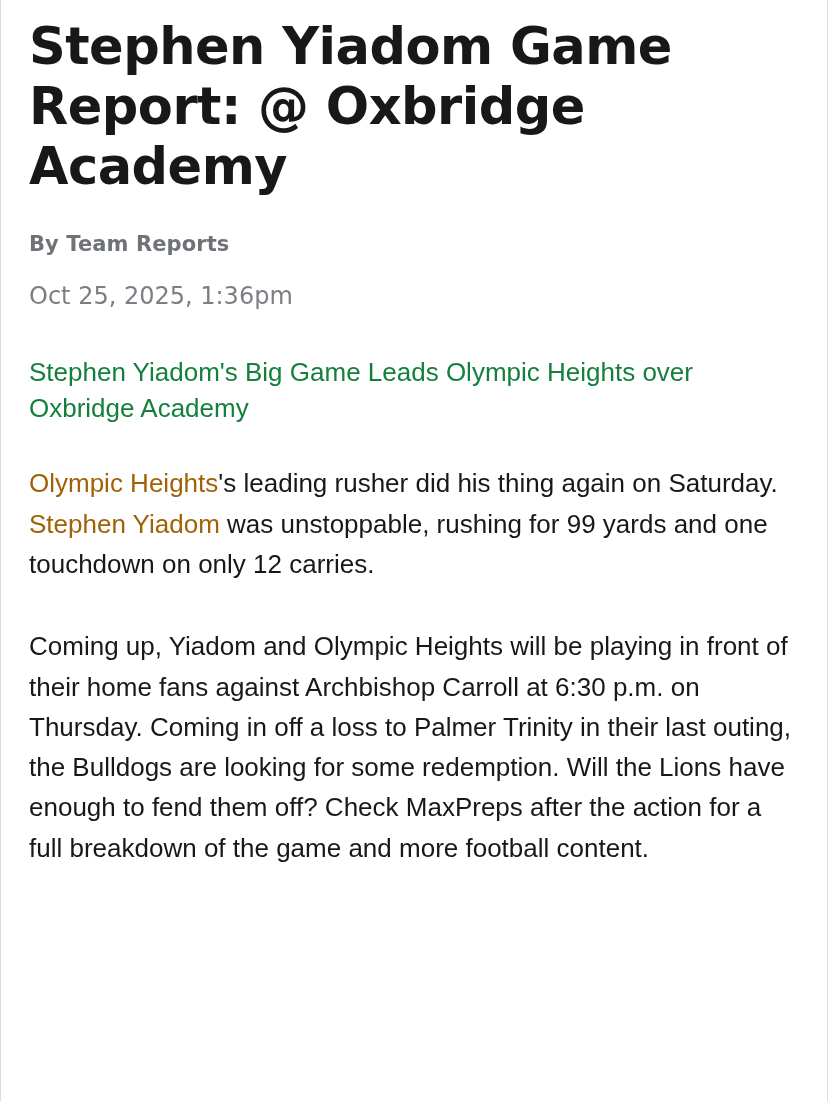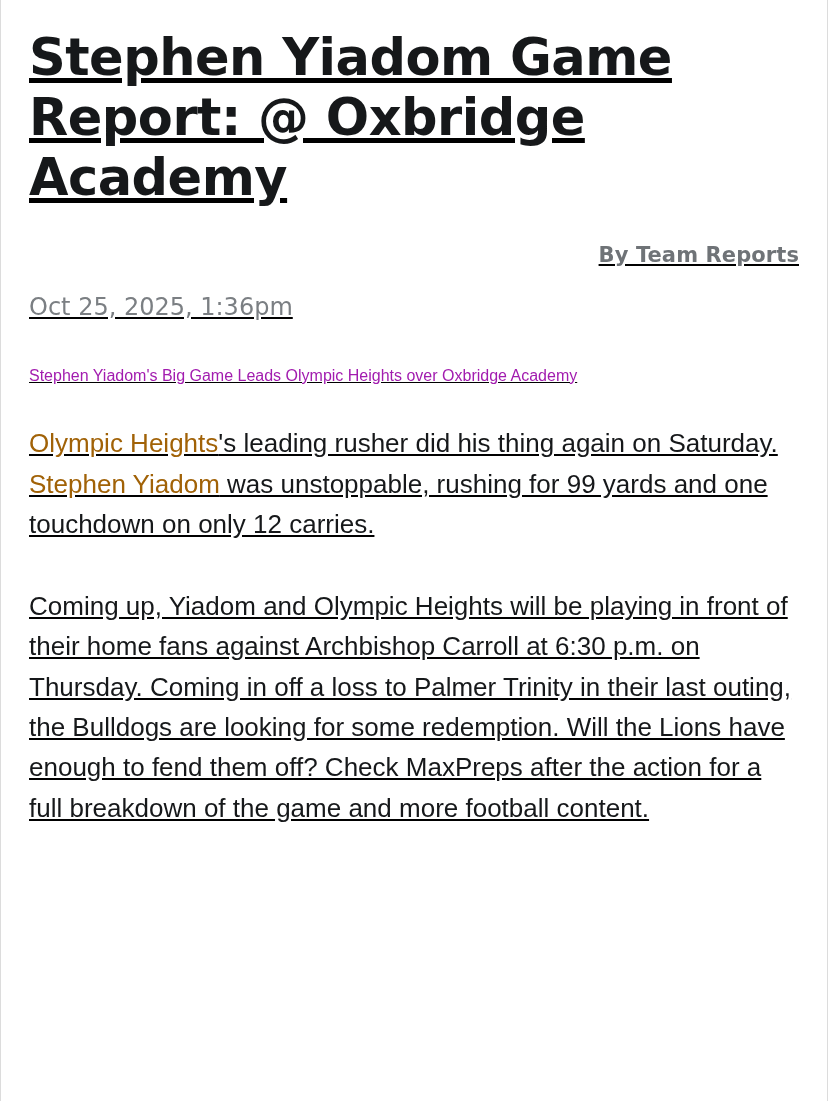--- a/index.html
+++ b/index.html
@@ -17,53 +17,51 @@
     width: 828px;
     min-height: 1101px;
     box-sizing: border-box;
     background: #ffffff;
     margin: 0 auto;
     border-left: 1px solid #dcdcdc;
     border-right: 1px solid #dcdcdc;
     padding: 0 28px;
   }
   .article {
-    padding-top: 28px;
-    text-decoration: underline;
+    padding-top: 17px;
   }
   .headline {
     font-family: "DejaVu Sans", sans-serif;
     font-weight: bold;
     font-size: 51px;
     line-height: 1.18;
     letter-spacing: -0.5px;
     color: #16181a;
     margin: 0 0 34px 0;
     max-width: 700px;
   }
   .byline {
     font-family: "DejaVu Sans", sans-serif;
     font-weight: bold;
     font-size: 21px;
     color: #6f7377;
     margin: 0 0 26px 0;
     letter-spacing: 0.1px;
-    text-align: right;
   }
   .timestamp {
     font-family: "DejaVu Sans", sans-serif;
     font-size: 24px;
     color: #7b7f83;
     margin: 0 0 44px 0;
   }
   .subhead {
     font-family: "Liberation Sans", sans-serif;
-    font-size: 16px;
+    font-size: 26px;
     line-height: 1.42;
-    color: #a21caf;
+    color: #15803d;
     margin: 0 0 36px 0;
     max-width: 780px;
   }
   .body-par {
     font-family: "Liberation Sans", sans-serif;
     font-size: 26px;
     line-height: 1.55;
     color: #16181a;
     margin: 0 0 42px 0;
     max-width: 790px;

